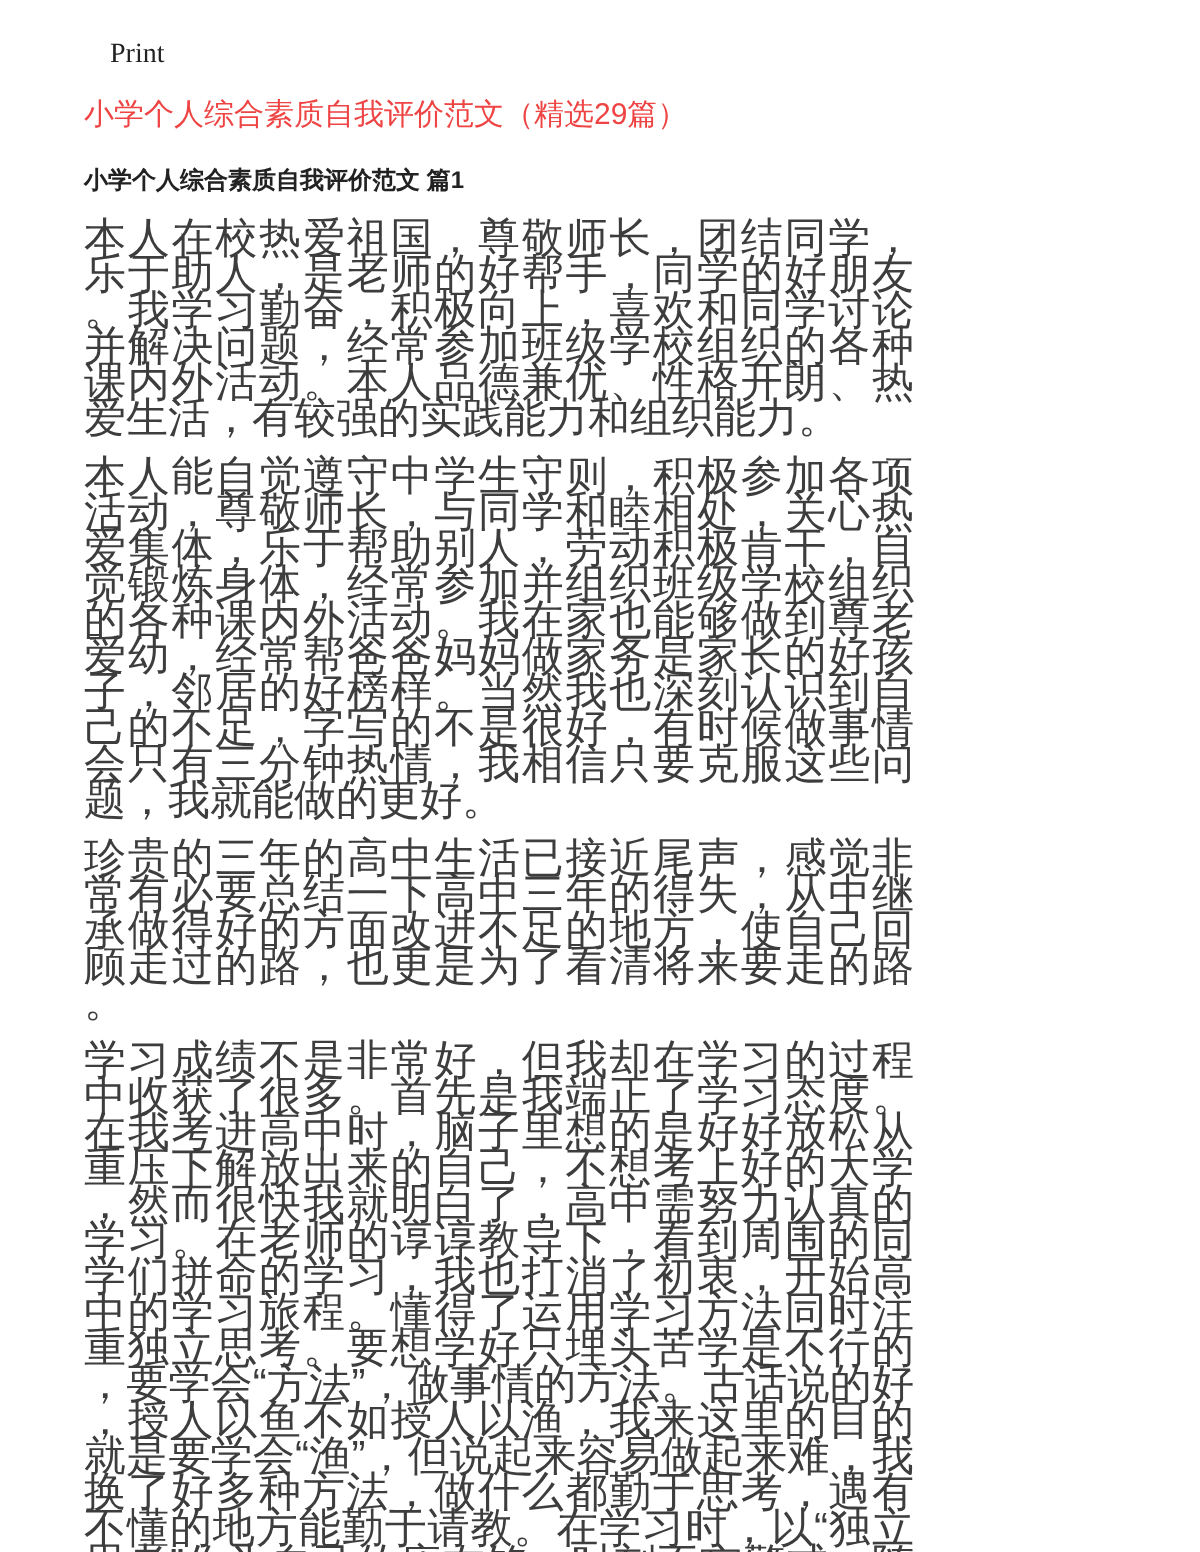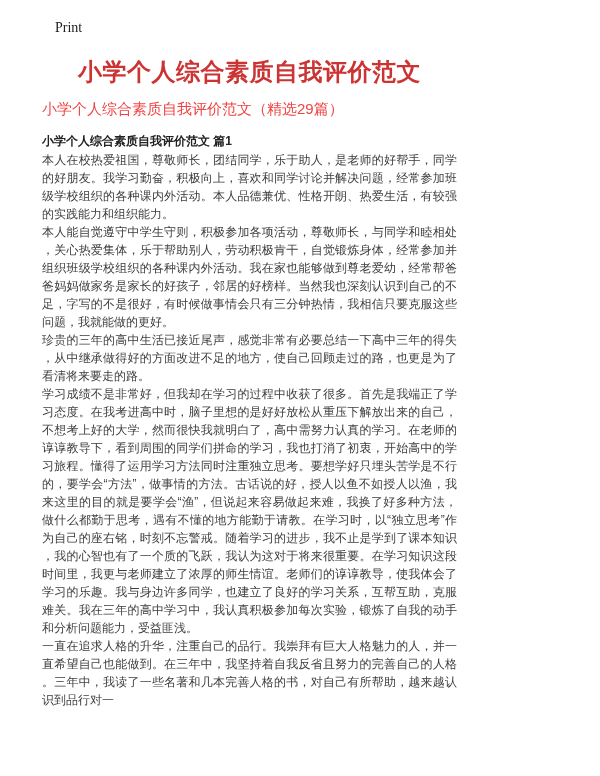--- a/index.html
+++ b/index.html
@@ -43,37 +43,36 @@
     color: #ef4444;
   }
   .section-heading {
     margin: 13px 0 0 0;
     font-size: 12px;
     line-height: 20px;
     font-weight: bold;
     color: #222222;
   }
   .body-para {
-    margin: 0 0 0 0;
-    font-size: 12px;
+    margin: 11px 0 0 0;
+    font-size: 21px;
     line-height: 18px;
     text-align: justify;
     line-break: anywhere;
     word-break: break-all;
     color: #3d3d3d;
   }
 </style>
 </head>
 <body>
 
 <div class="page">
 
   <a class="print-link">Print</a>
 
-  <h1 class="article-title">小学个人综合素质自我评价范文</h1>
 
   <p class="article-subtitle">小学个人综合素质自我评价范文（精选29篇）</p>
 
   <div>
     <h2 class="section-heading">小学个人综合素质自我评价范文 篇1</h2>
     <p class="body-para">本人在校热爱祖国，尊敬师长，团结同学，乐于助人，是老师的好帮手，同学的好朋友。我学习勤奋，积极向上，喜欢和同学讨论并解决问题，经常参加班级学校组织的各种课内外活动。本人品德兼优、性格开朗、热爱生活，有较强的实践能力和组织能力。</p>
     <p class="body-para">本人能自觉遵守中学生守则，积极参加各项活动，尊敬师长，与同学和睦相处，关心热爱集体，乐于帮助别人，劳动积极肯干，自觉锻炼身体，经常参加并组织班级学校组织的各种课内外活动。我在家也能够做到尊老爱幼，经常帮爸爸妈妈做家务是家长的好孩子，邻居的好榜样。当然我也深刻认识到自己的不足，字写的不是很好，有时候做事情会只有三分钟热情，我相信只要克服这些问题，我就能做的更好。</p>
   </div>
 
   <div>

